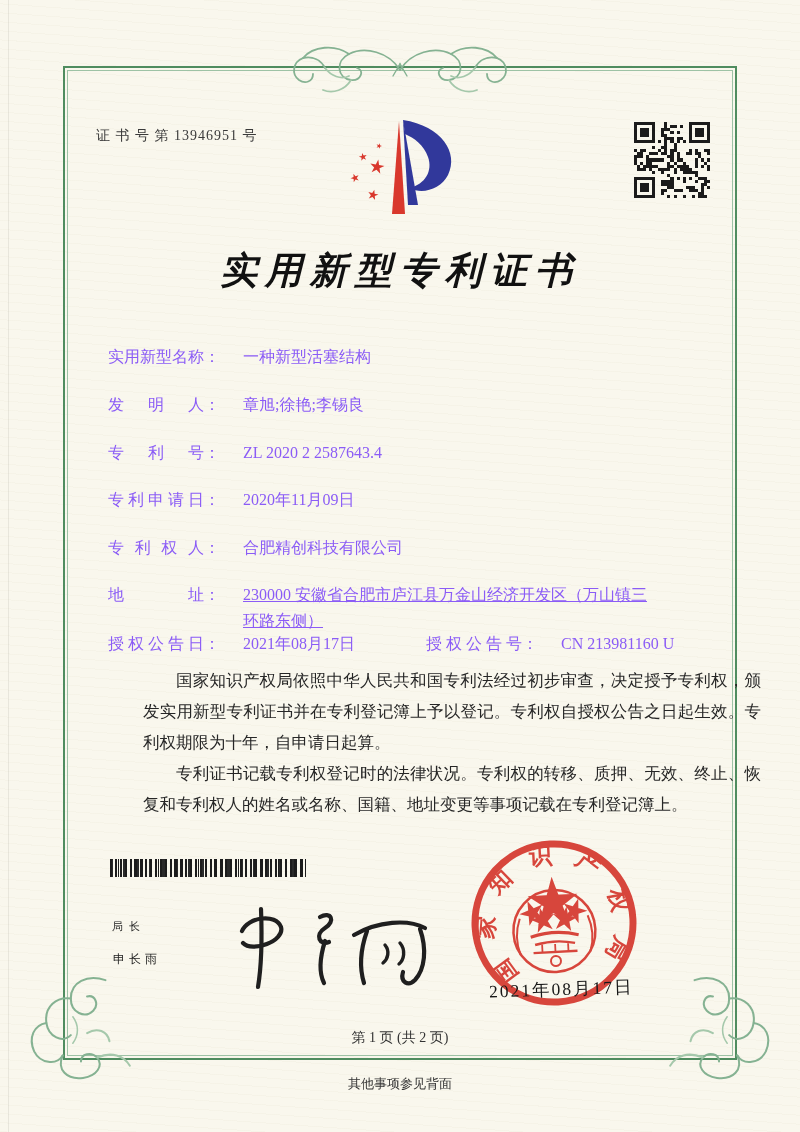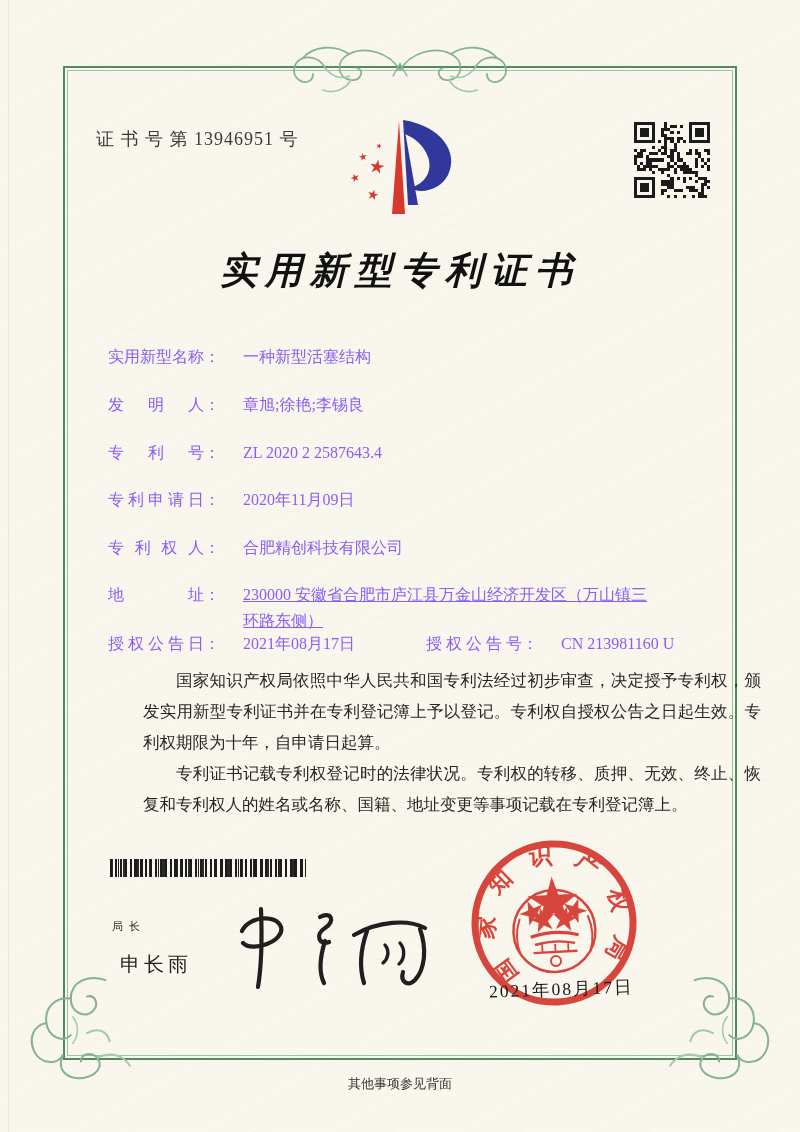--- a/index.html
+++ b/index.html
@@ -13,21 +13,21 @@
   .paper{position:relative;width:800px;height:1132px;overflow:hidden;background:var(--paper);}
   .paper::before{content:"";position:absolute;inset:0;
     background:repeating-linear-gradient(4deg,rgba(185,175,135,.055) 0 1px,transparent 1px 9px);
     pointer-events:none;}
   .edge-line{position:absolute;left:8px;top:0;bottom:0;width:1px;background:rgba(90,90,80,.10);}
 
   .frame{position:absolute;left:63px;top:66px;width:674px;height:994px;border:2px solid var(--green);}
   .frame-inner{position:absolute;inset:2px;border:1px solid var(--green-lt);}
 
   .abs{position:absolute;}
-  .cert-no{left:96px;top:127px;font-size:18px;letter-spacing:1px;color:#3a3a3a;}
+  .cert-no{left:96px;top:127px;font-size:14px;letter-spacing:1px;color:#3a3a3a;}
   .title{left:0;right:0;top:246px;text-align:center;font-size:37px;font-weight:bold;
          letter-spacing:8px;color:#111;font-style:italic;}
 
   .fr{position:absolute;left:108px;display:flex;align-items:flex-start;font-size:16px;line-height:26px;color:#8b5cf6;}
   .lbl{display:inline-block;width:96px;text-align:justify;text-align-last:justify;white-space:nowrap;}
   .colon{display:inline-block;width:16px;}
   .val{margin-left:23px;white-space:nowrap;}
   .val.wrap{white-space:normal;width:412px;text-decoration:underline;}
   .val.pairw{width:183px;}
   .f1{top:344px}.f2{top:392px}.f3{top:440px}.f4{top:487px}.f5{top:535px}.f6{top:582px}.f7{top:631px}
@@ -35,21 +35,21 @@
   .paras{left:95px;top:665px;width:618px;margin-left:48px;}
   .paras p{font-size:16.5px;line-height:31px;text-indent:2em;color:#262626;text-align:justify;}
 
   .barcode{left:110px;top:859px;width:196px;height:18px;background:
     repeating-linear-gradient(90deg,#1c1c1c 0 2px,transparent 2px 5px),
     repeating-linear-gradient(90deg,#1c1c1c 0 1px,transparent 1px 8px),
     repeating-linear-gradient(90deg,#2a2a2a 0 3px,transparent 3px 13px);}
 
   .bureau{font-family:"Liberation Sans","DejaVu Sans",sans-serif;color:#222;}
   .bureau-title{left:112px;top:919px;font-size:11px;letter-spacing:6px;}
-  .bureau-name{left:120px;top:951px;font-size:20px;letter-spacing:4px;}
+  .bureau-name{left:113px;top:951px;font-size:12px;letter-spacing:4px;}
 
   .signature{left:228px;top:901px;}
   .seal{left:470px;top:839px;transform:rotate(-3deg);}
   .seal-date{left:489px;top:977px;font-size:17.5px;letter-spacing:2px;color:#171717;
              transform:rotate(-2deg);z-index:3;}
 
   .page-note{left:0;right:0;top:1029px;text-align:center;font-size:14px;color:#333;}
   .back-note{left:0;right:0;top:1075px;text-align:center;font-size:13px;color:#333;}
 
   .qr{left:634px;top:122px;width:76px;height:76px;}
@@ -480,14 +480,15 @@
       <path d="M64,105 Q84,100 104,105" fill="none" stroke-width="2.4"></path>
       <path d="M62,113 H106" fill="none" stroke-width="2.4"></path>
       <path d="M71,105 V113 M84,105 V113 M97,105 V113" fill="none" stroke-width="1.8"></path>
       <circle cx="84" cy="122" r="5" fill="none" stroke-width="2"></circle>
       <path d="M49,114 Q43,96 50,78" fill="none" stroke-width="2"></path>
       <path d="M119,114 Q125,96 118,78" fill="none" stroke-width="2"></path>
     </g>
   </svg>
   <div class="abs seal-date">2021年08月17日</div>
 
+  <div class="abs page-note">第 1 页 (共 2 页)</div>
   <div class="abs back-note">其他事项参见背面</div>
 </div>
 
 </body></html>

